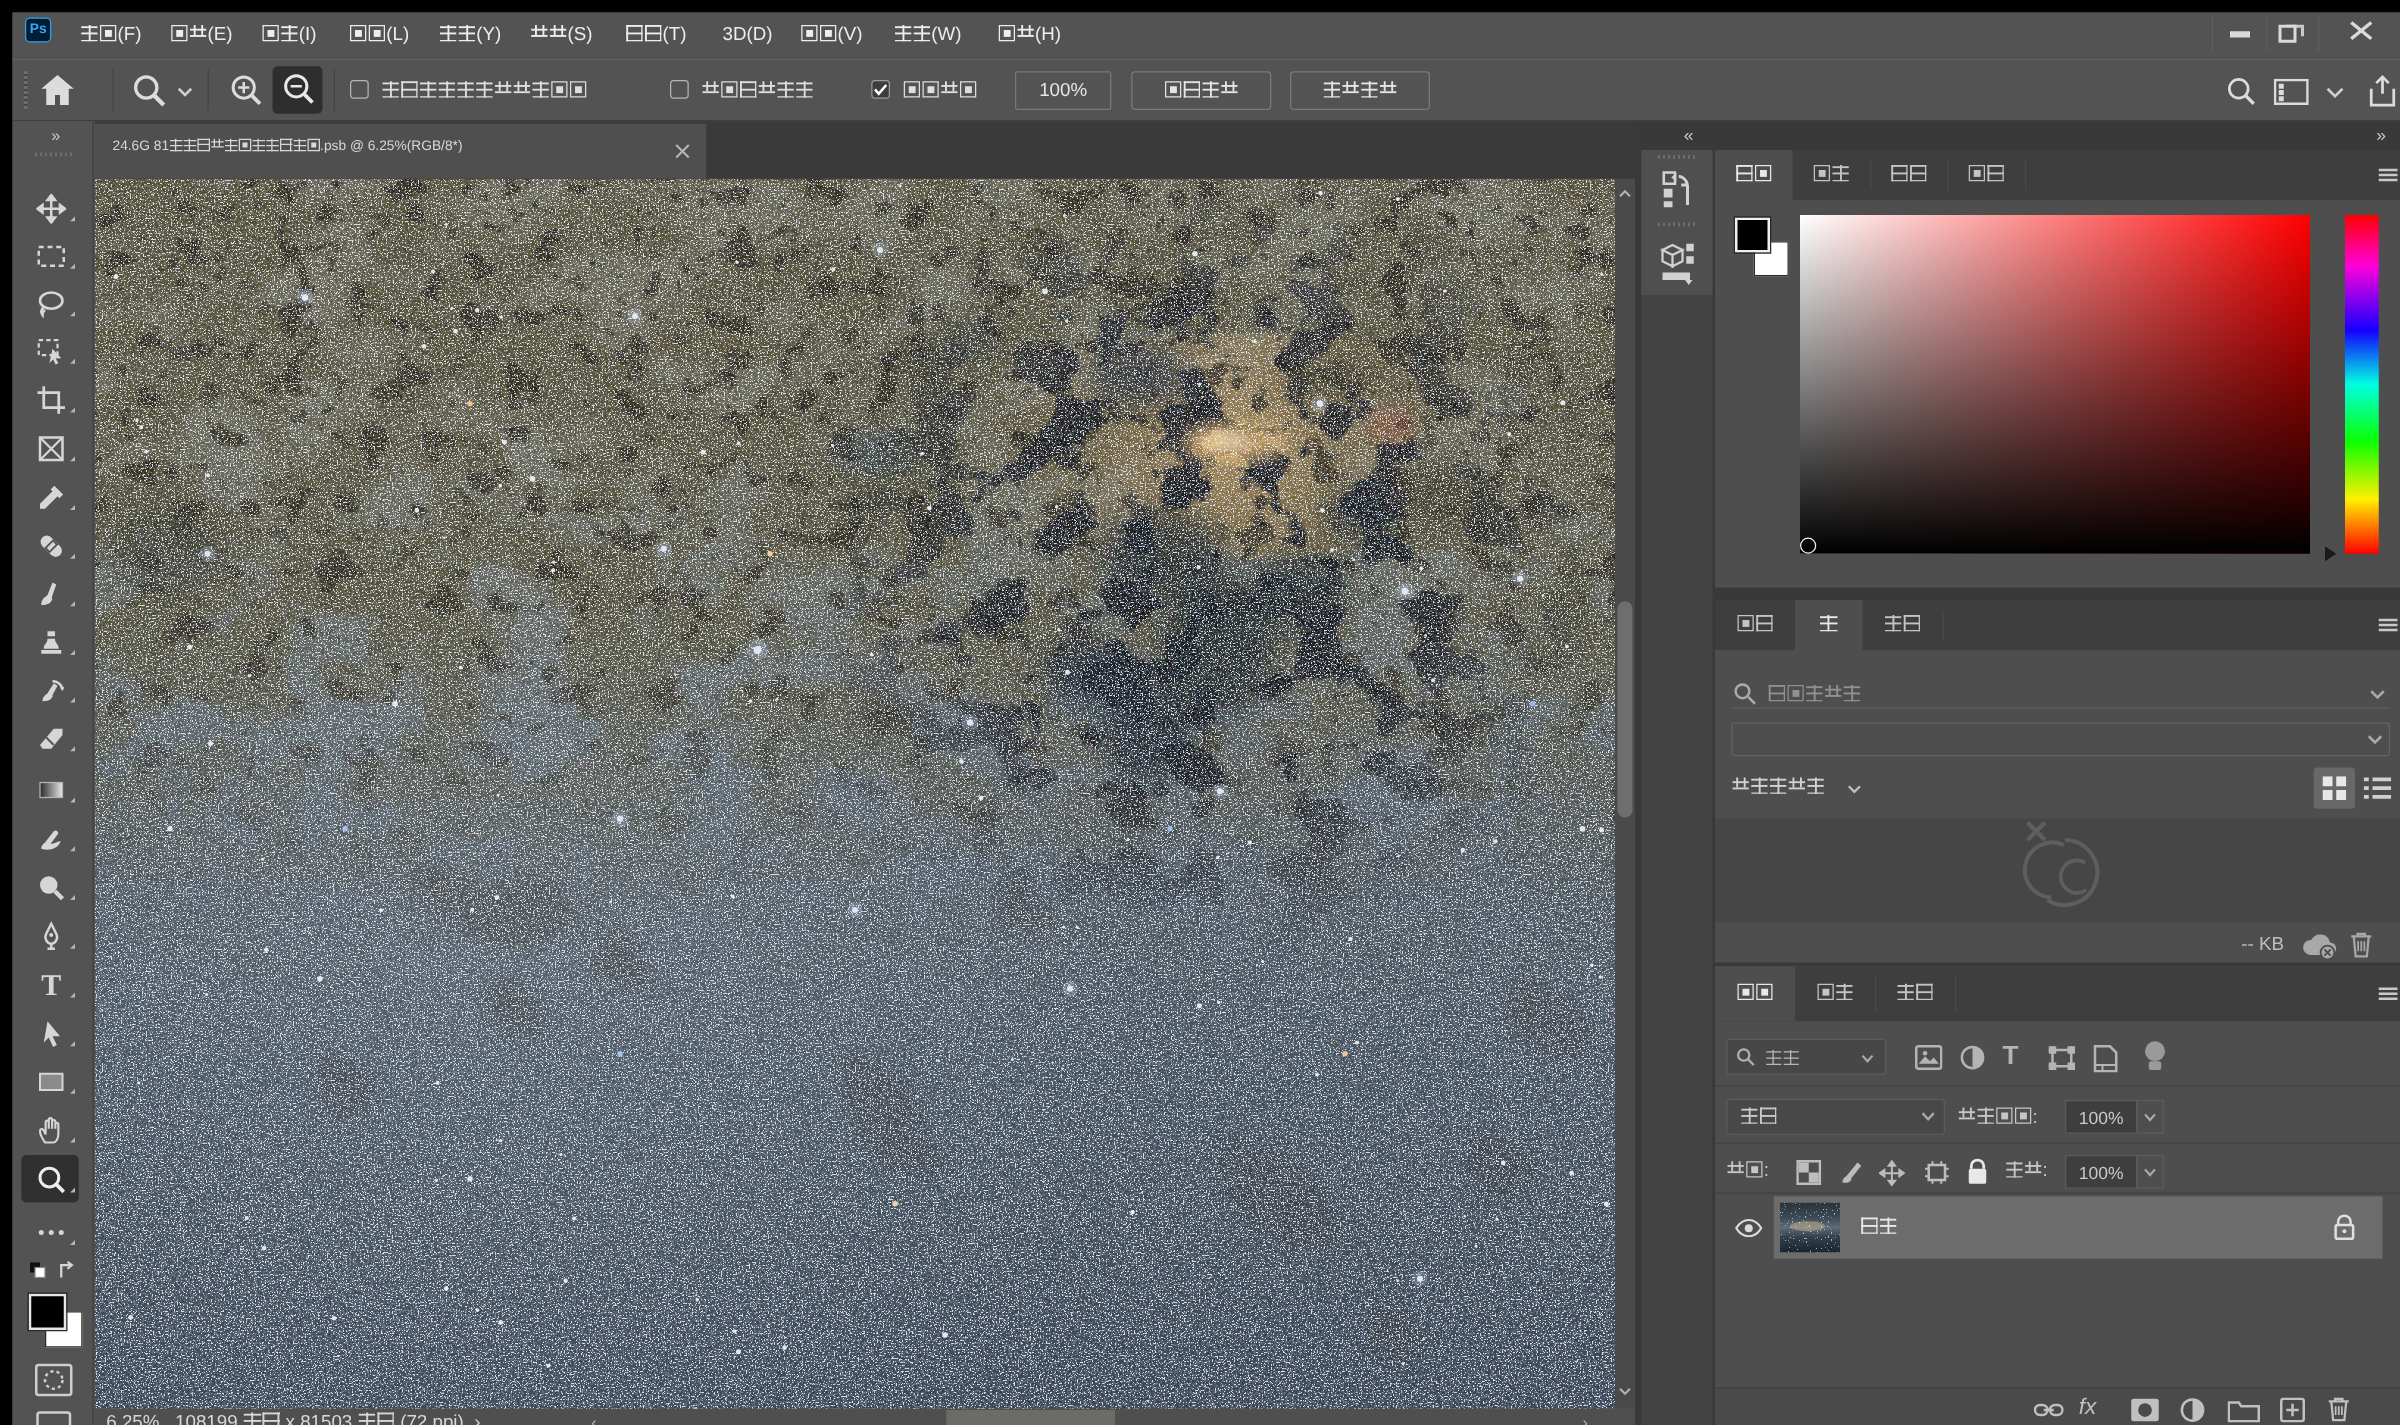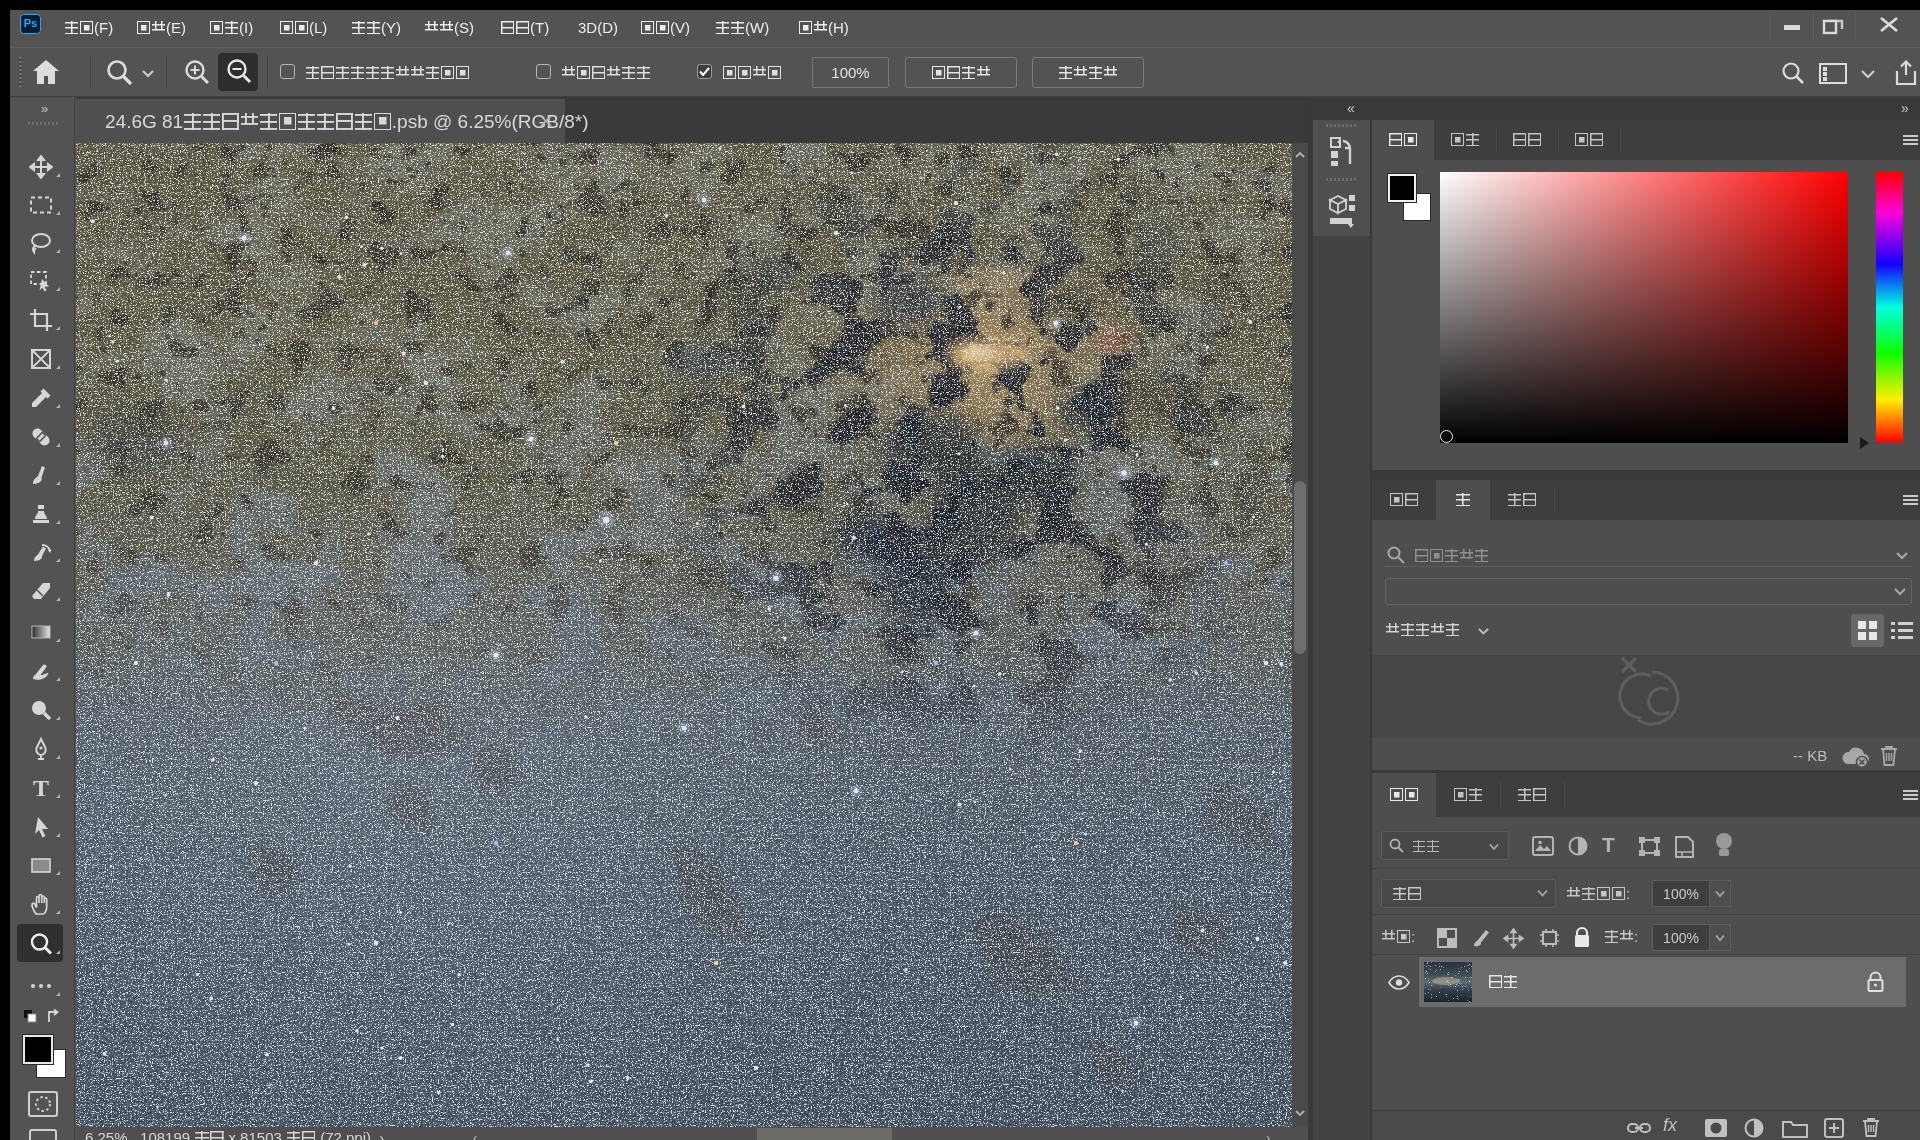--- a/index.html
+++ b/index.html
@@ -222,21 +222,21 @@
 <div class="ab" style="left:23px;top:1035px;width:30px;height:29px;background:#000;border:2px solid #e8e8e8;outline:1px solid #2b2b2b"></div>
 <svg class="ab" style="left:27px;top:1090px" width="32" height="28" viewBox="0 0 32 28">
 <rect x="2" y="2" width="28" height="24" rx="2" fill="none" stroke="#cfcfcf" stroke-width="2"></rect>
 <circle cx="16" cy="14" r="7" fill="none" stroke="#cfcfcf" stroke-width="2" stroke-dasharray="2.5 2.5"></circle>
   </svg>
 <svg class="ab" style="left:28px;top:1128px" width="30" height="12" viewBox="0 0 30 12">
 <rect x="2" y="2" width="26" height="20" rx="2" fill="none" stroke="#cfcfcf" stroke-width="2"></rect>
   </svg>
 <div class="ab" style="left:76px;top:97px;width:1232px;height:46px;background:#3a3a3a"></div>
 <div class="ab" style="left:76px;top:99px;width:489px;height:44px;background:#4f4f4f"></div>
-<div class="ab" style="left:105px;top:111px;font-size:19px;color:#d8d8d8">24.6G 81<i class="k kb"></i><i class="k kb"></i><i class="k ka"></i><i class="k kd"></i><i class="k kb"></i><i class="k kc"></i><i class="k kb"></i><i class="k kb"></i><i class="k ka"></i><i class="k kb"></i><i class="k kc"></i>.psb @ 6.25%(RGB/8*)</div>
+<div class="ab" style="left:90px;top:111px;font-size:11px;color:#d8d8d8">24.6G 81<i class="k kb"></i><i class="k kb"></i><i class="k ka"></i><i class="k kd"></i><i class="k kb"></i><i class="k kc"></i><i class="k kb"></i><i class="k kb"></i><i class="k ka"></i><i class="k kb"></i><i class="k kc"></i>.psb @ 6.25%(RGB/8*)</div>
 <svg class="ab" style="left:539px;top:114px" width="14" height="14" viewBox="0 0 14 14">
 <path d="M2 2l10 10M12 2L2 12" stroke="#b9b9b9" stroke-width="1.6"></path>
   </svg>
 <svg class="ab" style="left:76px;top:143px" width="1216" height="984" viewBox="0 0 1216 984">
 <defs>
 <linearGradient id="cbase" x1="0" y1="0" x2="0" y2="1">
  <stop offset="0" stop-color="#635f4b"></stop>
  <stop offset="0.20" stop-color="#64614d"></stop>
  <stop offset="0.34" stop-color="#5a5c52"></stop>
  <stop offset="0.46" stop-color="#51595d"></stop>

